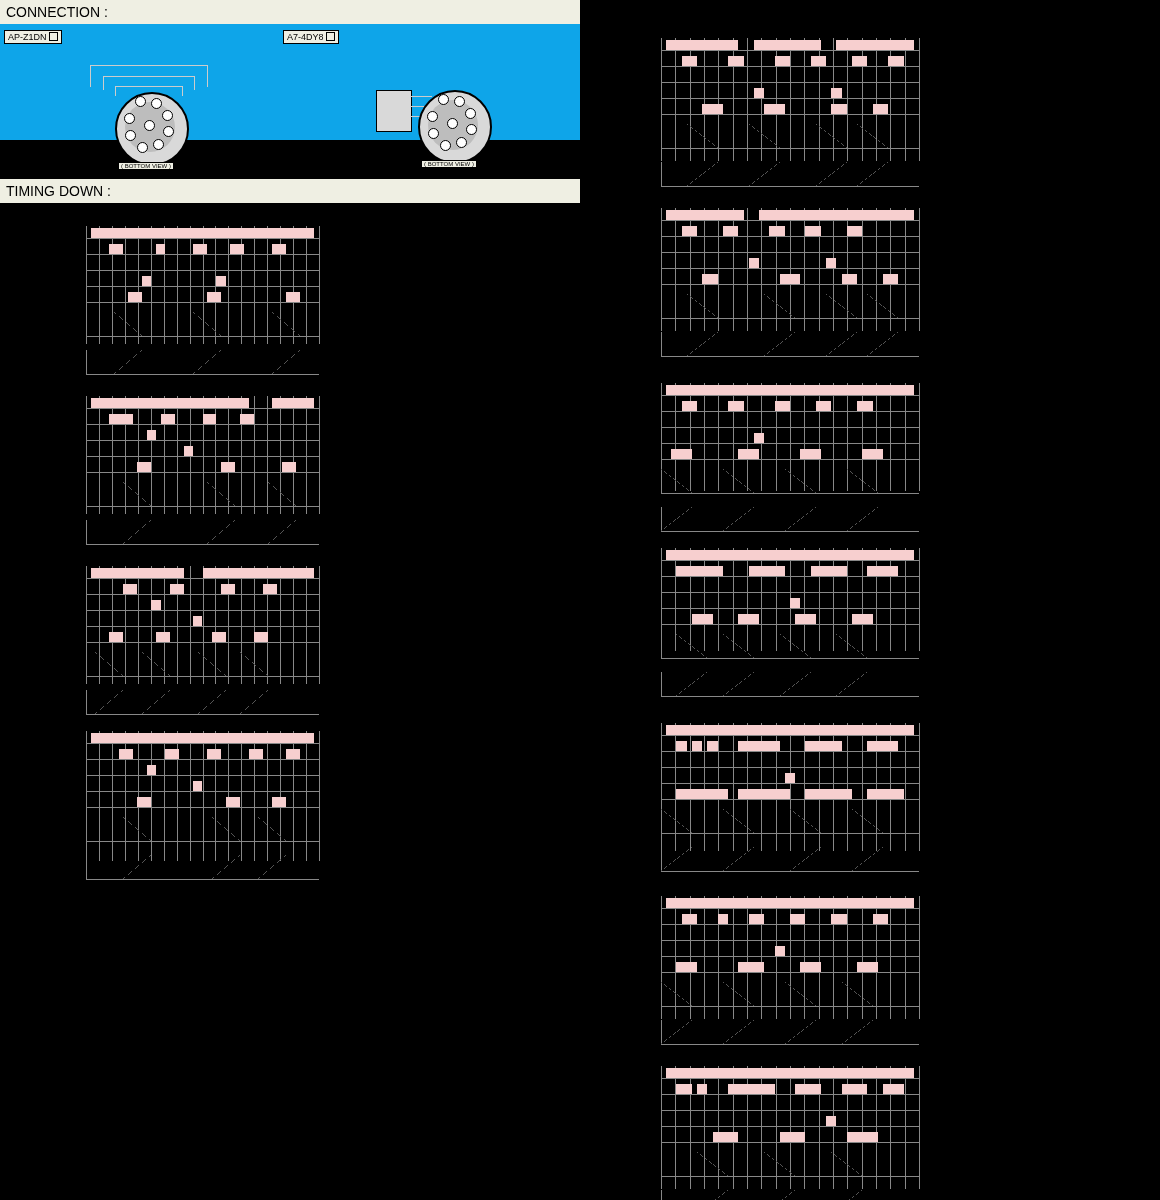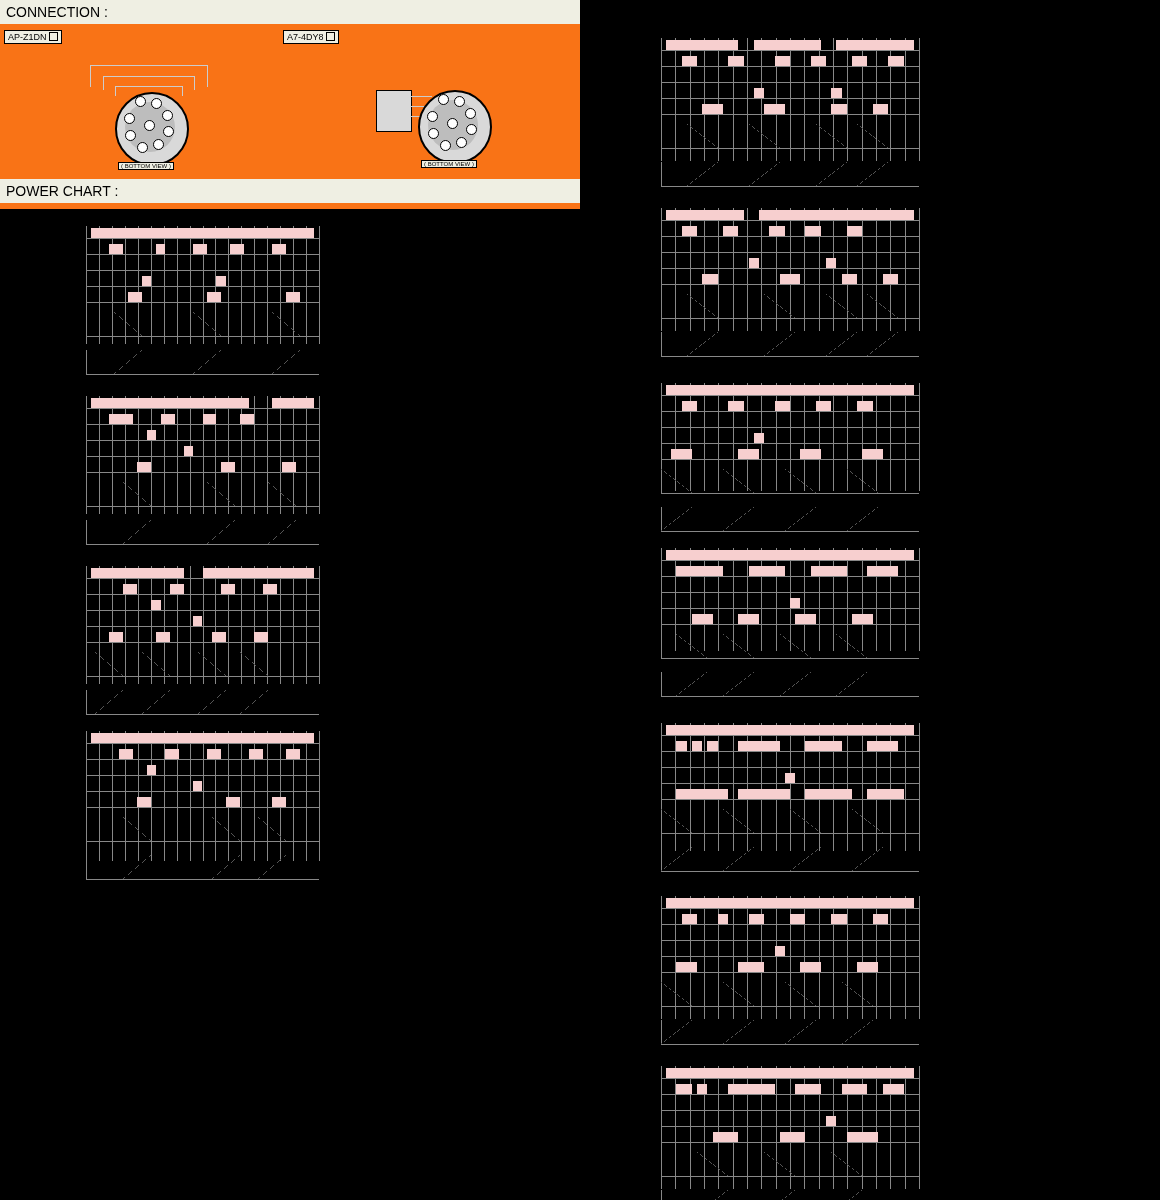--- a/index.html
+++ b/index.html
@@ -4,21 +4,21 @@
 <style>
   html,body{margin:0;padding:0;background:#000;}
   body{width:1160px;height:1200px;position:relative;font-family:"Liberation Sans",sans-serif;color:#000;overflow:hidden;}
 
   .section-head{
     background:#efefe3;color:#000;font-size:14px;padding:3px 6px;
     position:absolute;box-sizing:border-box;
   }
 
   
-  .conn-area{position:absolute;left:0;top:24px;width:580px;height:185px;background:#f97316;}
+  .conn-area{position:absolute;left:0;top:24px;width:580px;height:116px;background:#0ea5e9;}
   .part-label{
     position:absolute;background:#efefe3;color:#000;font-size:9px;
     padding:1px 3px;border:1px solid #000;white-space:nowrap;
   }
   .part-label .sq{display:inline-block;width:7px;height:7px;border:1px solid #000;vertical-align:-1px;margin-left:2px;}
 
   .socket{position:absolute;}
   .socket .line{position:absolute;background:#000;}
 
   
@@ -99,21 +99,21 @@
     <div style="position:absolute;left:58px;top:66px;width:9px;height:9px;border-radius:50%;background:#fff;border:1px solid #000;"></div>
     <div style="position:absolute;left:57px;top:49px;width:9px;height:9px;border-radius:50%;background:#fff;border:1px solid #000;"></div>
     <div style="position:absolute;left:77px;top:56px;width:9px;height:9px;border-radius:50%;background:#fff;border:1px solid #000;"></div>
     <div class="part-label" style="left:51px;top:98px;font-size:6px;padding:0 2px;">
       <span>( BOTTOM VIEW )</span>
     </div>
   </div>
 </div>
 
 <div class="section-head" style="left:0;top:179px;width:580px;height:24px;line-height:18px;">
-  <span>POWER CHART :</span>
+  <span>TIMING DOWN :</span>
 </div>
 
 <div id="charts-root">
     <div class="chart-block" style="left: 18px; top: 208px;">
       <div class="chart-title" style="position: absolute; left: 0px; top: 0px;">Output mode A : Signal ON delay 1 (Timer resets when power comes ON.)</div>
       <div class="chart-canvas" style="position: absolute; left: 0px; top: 18px; width: 305px; height: 118px;">
         <div class="grid-v" style="left: 68px; top: 0px; height: 118px;"></div>
         <div class="grid-v" style="left: 80.9444px; top: 0px; height: 118px;"></div>
         <div class="grid-v" style="left: 93.8889px; top: 0px; height: 118px;"></div>
         <div class="grid-v" style="left: 106.833px; top: 0px; height: 118px;"></div>

